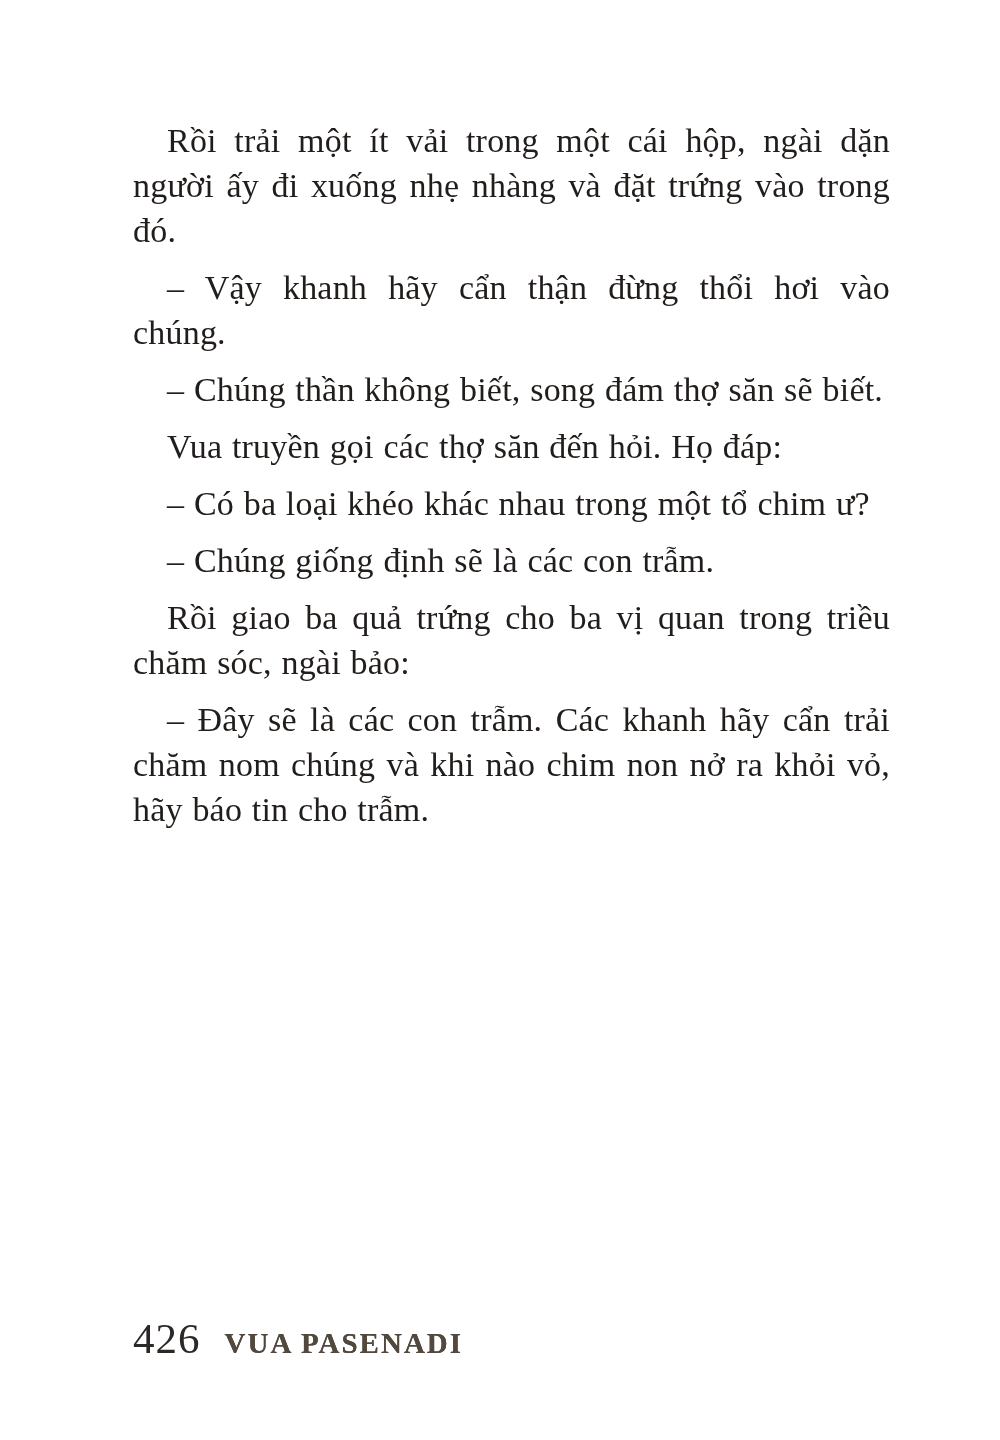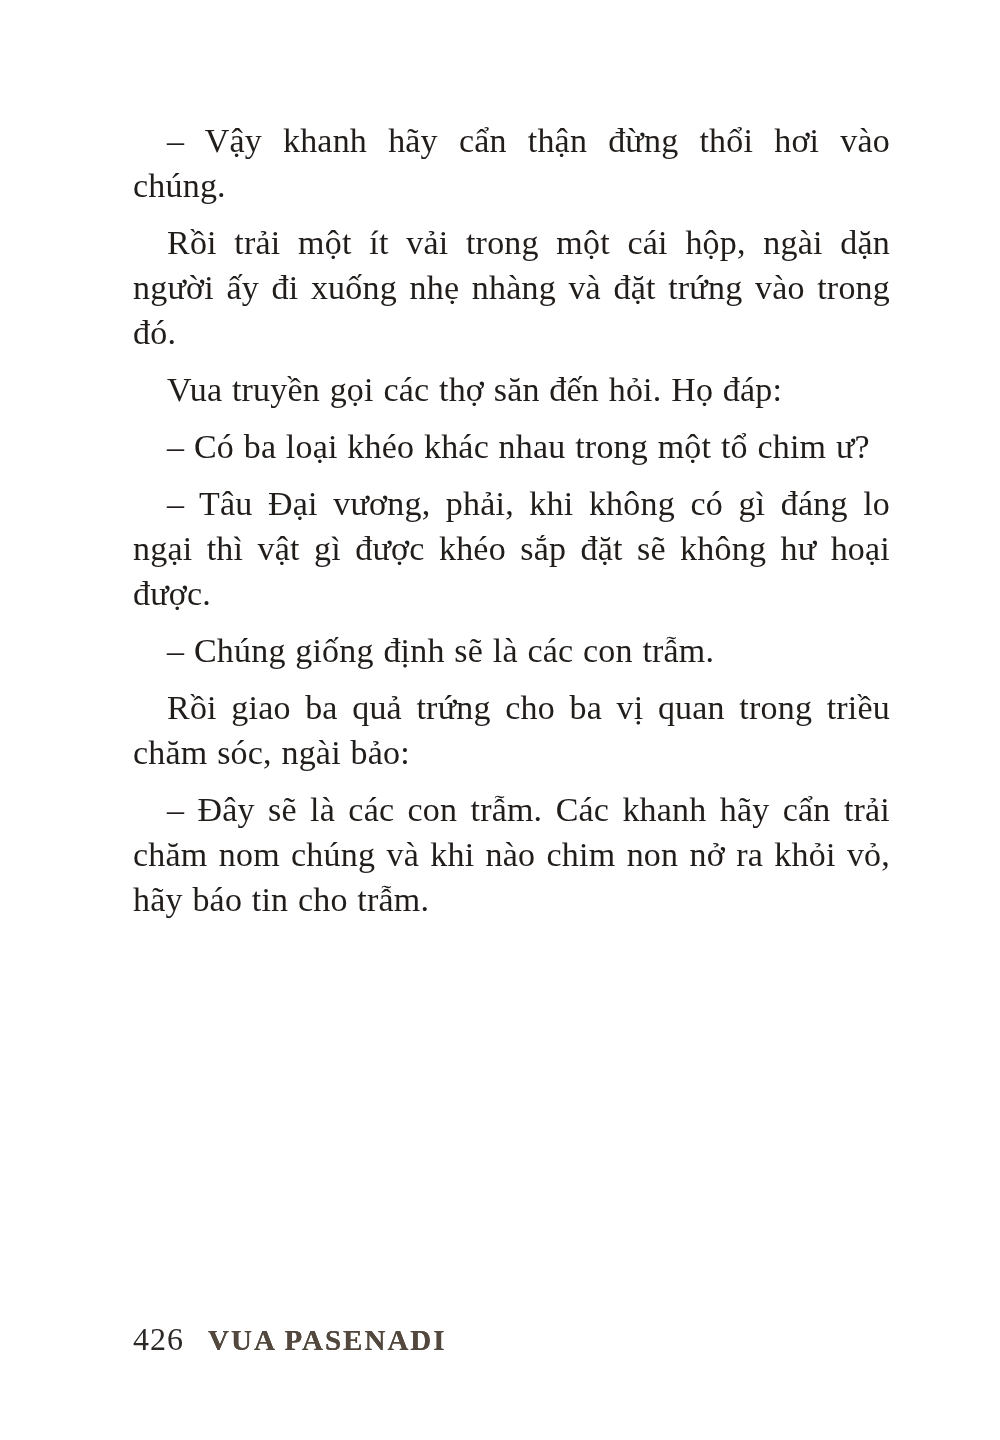--- a/index.html
+++ b/index.html
@@ -36,21 +36,21 @@
     word-spacing: 1px;
   }
   .footer {
     position: absolute;
     left: 133px;
     top: 1318px;
     display: flex;
     align-items: baseline;
   }
   .page-number {
-    font-size: 32px;
+    font-size: 43px;
     line-height: 42px;
     color: #2c2826;
     letter-spacing: 1px;
   }
   .running-title {
     margin-left: 24px;
     font-family: "Liberation Serif", serif;
     font-weight: bold;
     font-size: 29px;
     line-height: 32px;
@@ -61,25 +61,25 @@
     text-shadow: 0 0 0.4px #52483e;
   }
 </style>
 </head>
 <body>
 
 <div class="page">
 
   <main class="body-text">
 
-  <p>– Vậy khanh hãy cẩn thận đừng thổi hơi vào chúng.</p>
-      <p>Rồi trải một ít vải trong một cái hộp, ngài dặn người ấy đi xuống nhẹ nhàng và đặt trứng vào trong đó.</p>
+  <p>Rồi trải một ít vải trong một cái hộp, ngài dặn người ấy đi xuống nhẹ nhàng và đặt trứng vào trong đó.</p>
+      <p>– Vậy khanh hãy cẩn thận đừng thổi hơi vào chúng.</p>
+      <p>– Chúng thần không biết, song đám thợ săn sẽ biết.</p>
       <p>Vua truyền gọi các thợ săn đến hỏi. Họ đáp:</p>
       <p>– Có ba loại khéo khác nhau trong một tổ chim ư?</p>
-      <p>– Tâu Đại vương, phải, khi không có gì đáng lo ngại thì vật gì được khéo sắp đặt sẽ không hư hoại được.</p>
       <p>– Chúng giống định sẽ là các con trẫm.</p>
       <p>Rồi giao ba quả trứng cho ba vị quan trong triều chăm sóc, ngài bảo:</p>
       <p>– Đây sẽ là các con trẫm. Các khanh hãy cẩn trải chăm nom chúng và khi nào chim non nở ra khỏi vỏ, hãy báo tin cho trẫm.</p>
     </main>
 
   <footer class="footer">
     <span class="page-number">426</span>
     <span class="running-title">VUA PASENADI</span>
   </footer>
 

